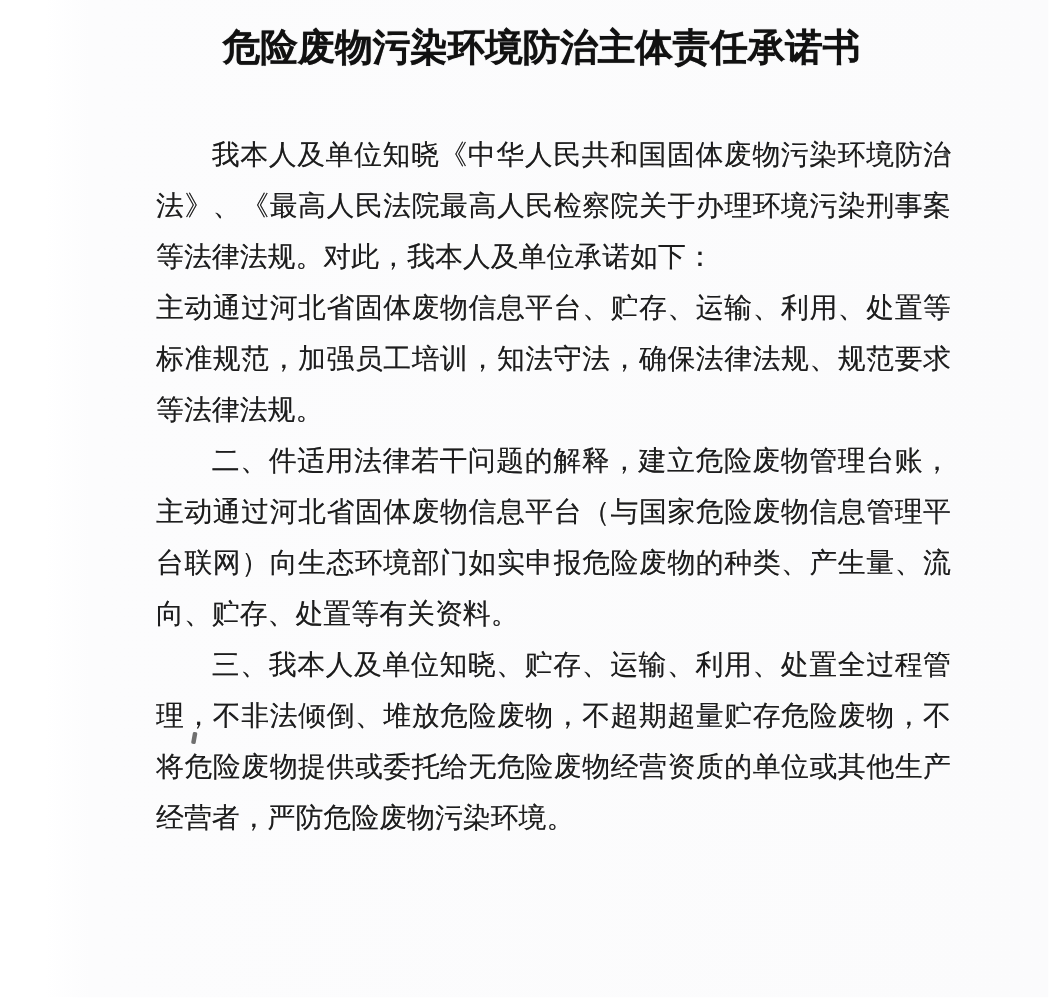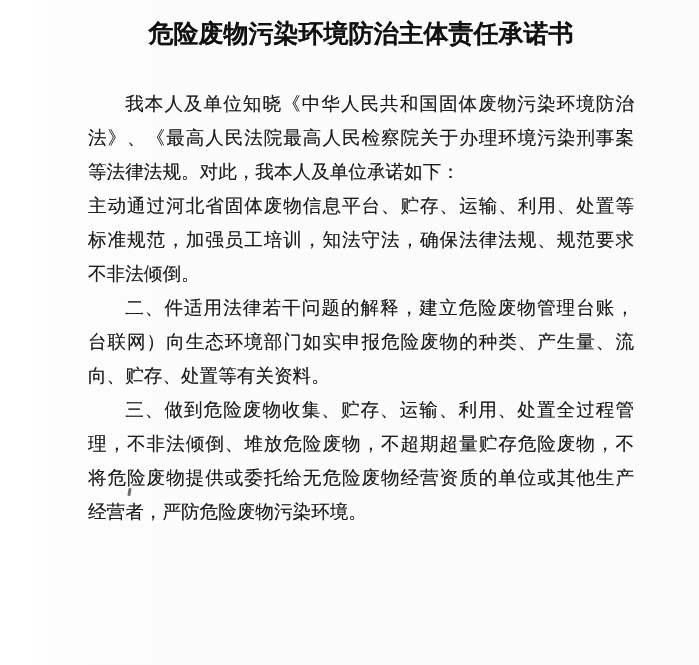--- a/index.html
+++ b/index.html
@@ -20,40 +20,42 @@
     top: 16px;
     left: 88px;
     width: 546px;
     margin: 0;
     font-size: 25px;
     line-height: 36px;
     font-weight: 700;
     text-align: center;
     color: #111111;
     text-shadow: 0 0 0.5px rgba(0,0,0,0.6);
+    font-family: Liberation Mono, monospace;
   }
   .doc-body {
     position: absolute;
     top: 87px;
     left: 88px;
     width: 546px;
     font-size: 18.6px;
     line-height: 34px;
     color: #1d1d1d;
     text-shadow: 0 0 0.4px rgba(20,20,20,0.5);
   }
   .paragraph {
     margin: 0;
   }
   .line {
     height: 34px;
     overflow: hidden;
     text-align: justify;
     text-align-last: justify;
     text-justify: inter-character;
+    margin-left: 16px;
   }
   .line.first {
     text-indent: 2em;
   }
   .line.last {
     text-align-last: left;
   }
   .speck-a {
     position: absolute;
     left: 128px;
@@ -82,29 +84,30 @@
 
   <div class="doc-body" id="doc-body" style="color: rgb(29, 29, 29);">
       <div class="paragraph">
         <div class="line first">我本人及单位知晓《中华人民共和国固体废物污染环境防治</div>
         <div class="line">法》、《最高人民法院最高人民检察院关于办理环境污染刑事案</div>
         <div class="line last">等法律法规。对此，我本人及单位承诺如下：</div>
       </div>
       <div class="paragraph">
         <div class="line">主动通过河北省固体废物信息平台、贮存、运输、利用、处置等</div>
         <div class="line">标准规范，加强员工培训，知法守法，确保法律法规、规范要求</div>
-        <div class="line last">不非法倾倒。</div>
+        <div class="line last">等法律法规。</div>
       </div>
       <div class="paragraph">
         <div class="line first">二、件适用法律若干问题的解释，建立危险废物管理台账，</div>
+        <div class="line">主动通过河北省固体废物信息平台（与国家危险废物信息管理平</div>
         <div class="line">台联网）向生态环境部门如实申报危险废物的种类、产生量、流</div>
         <div class="line last">向、贮存、处置等有关资料。</div>
       </div>
       <div class="paragraph">
-        <div class="line first">三、做到危险废物收集、贮存、运输、利用、处置全过程管</div>
+        <div class="line first">三、我本人及单位知晓、贮存、运输、利用、处置全过程管</div>
         <div class="line">理，不非法倾倒、堆放危险废物，不超期超量贮存危险废物，不</div>
         <div class="line">将危险废物提供或委托给无危险废物经营资质的单位或其他生产</div>
         <div class="line last">经营者，严防危险废物污染环境。</div>
       </div>
     </div>
 
   <div class="speck-a"></div>
   <div class="speck-b"></div>
 </div>
 

